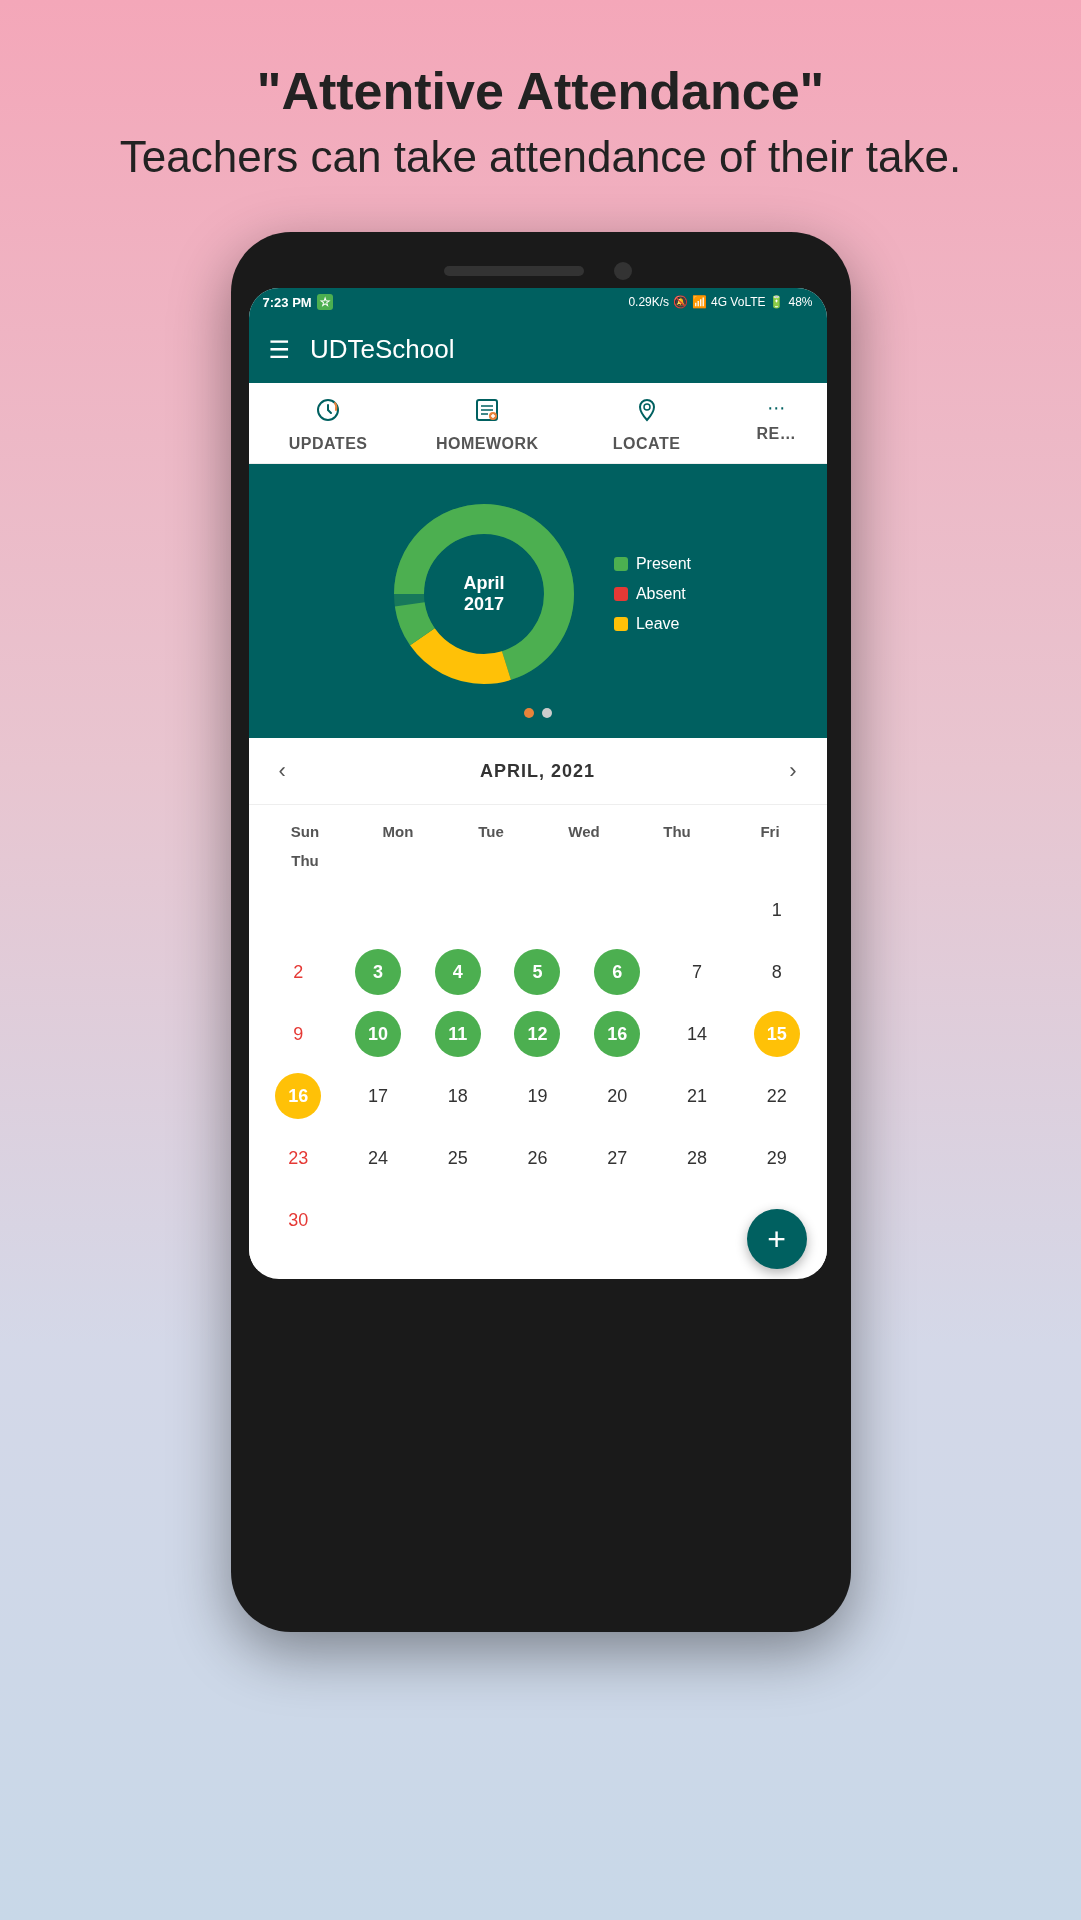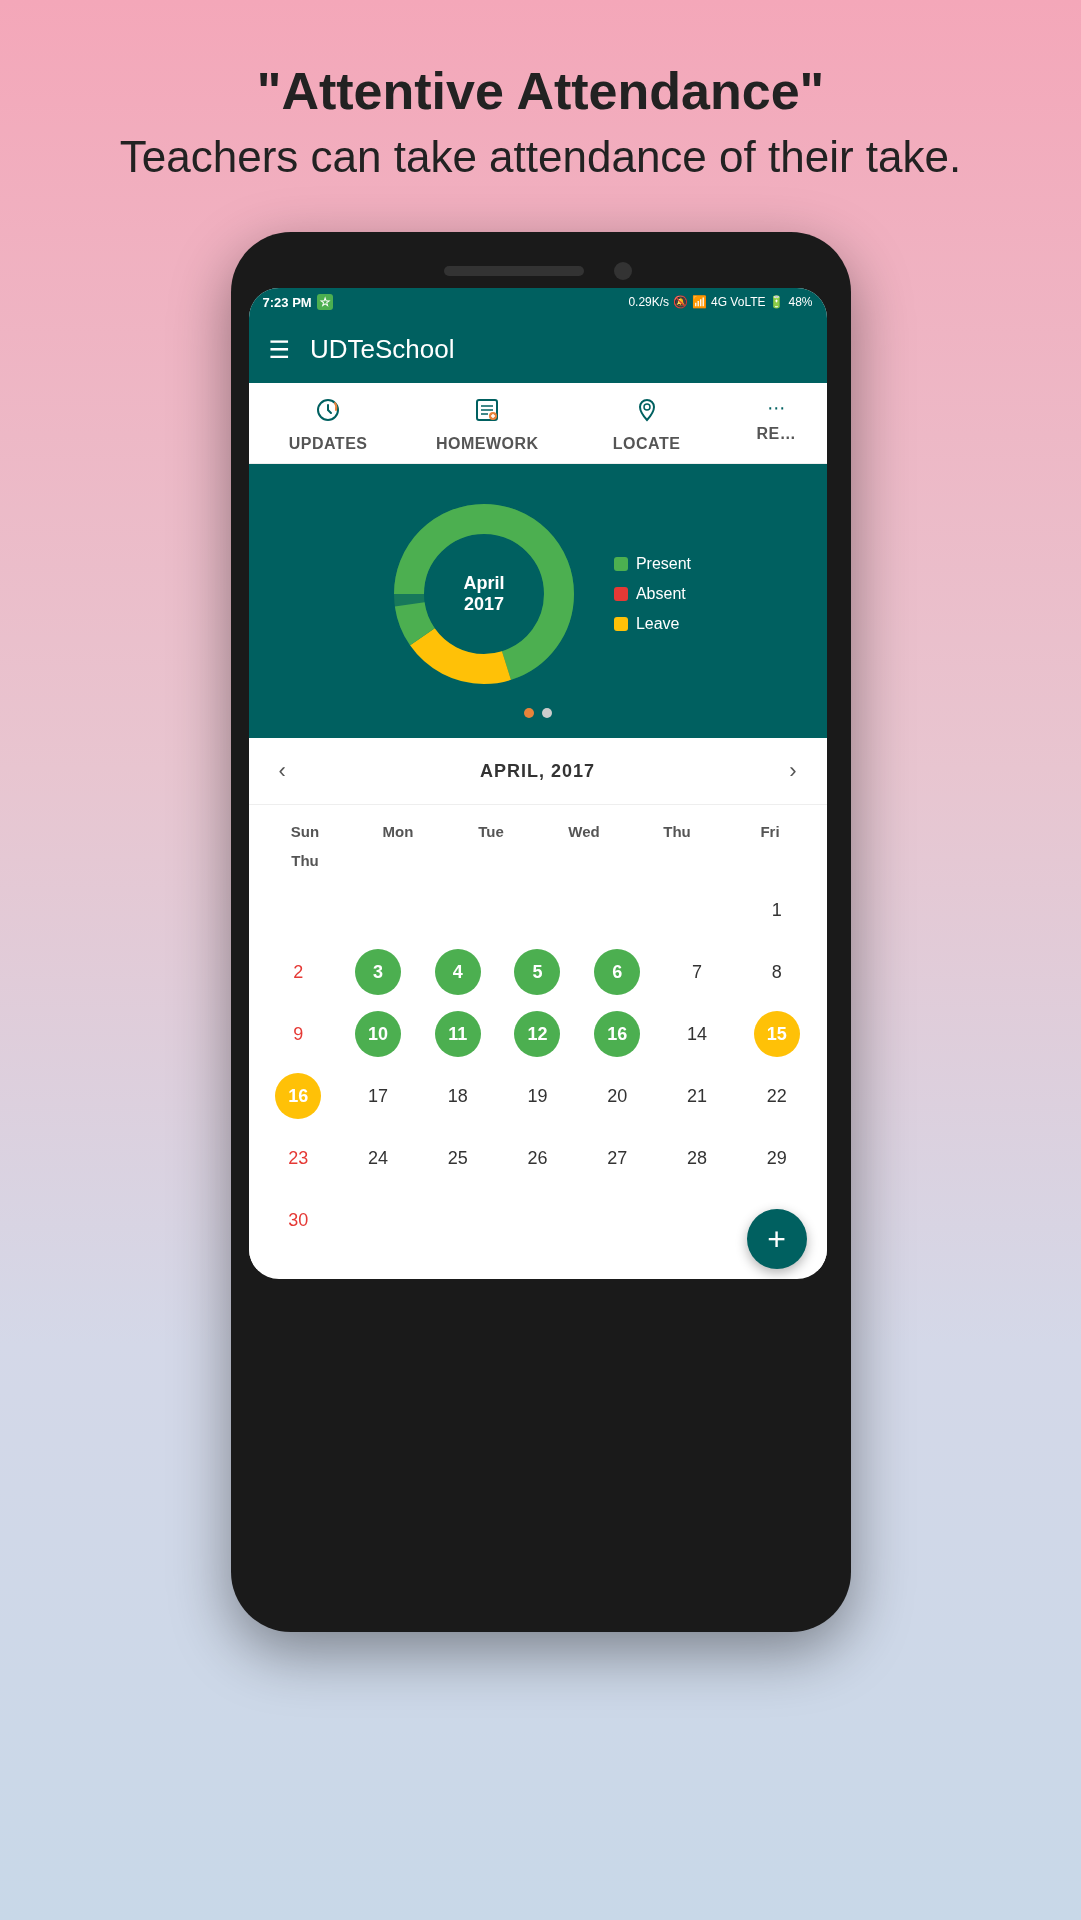--- a/index.html
+++ b/index.html
@@ -378,21 +378,21 @@
 
       <div class="chart-dots">
         <div class="chart-dot active"></div>
         <div class="chart-dot"></div>
       </div>
     </div>
 
     <div class="calendar-section">
       <div class="calendar-nav">
         <div class="cal-arrow">‹</div>
-        <div class="cal-month-title">APRIL, 2017</div>
+        <div class="cal-month-title">APRIL, 2021</div>
         <div class="cal-arrow">›</div>
       </div>
 
       <div class="calendar-grid">
 
         <div class="cal-header-row">
           <div class="cal-header-cell">Sun</div>
           <div class="cal-header-cell">Mon</div>
           <div class="cal-header-cell">Tue</div>
           <div class="cal-header-cell">Wed</div>

